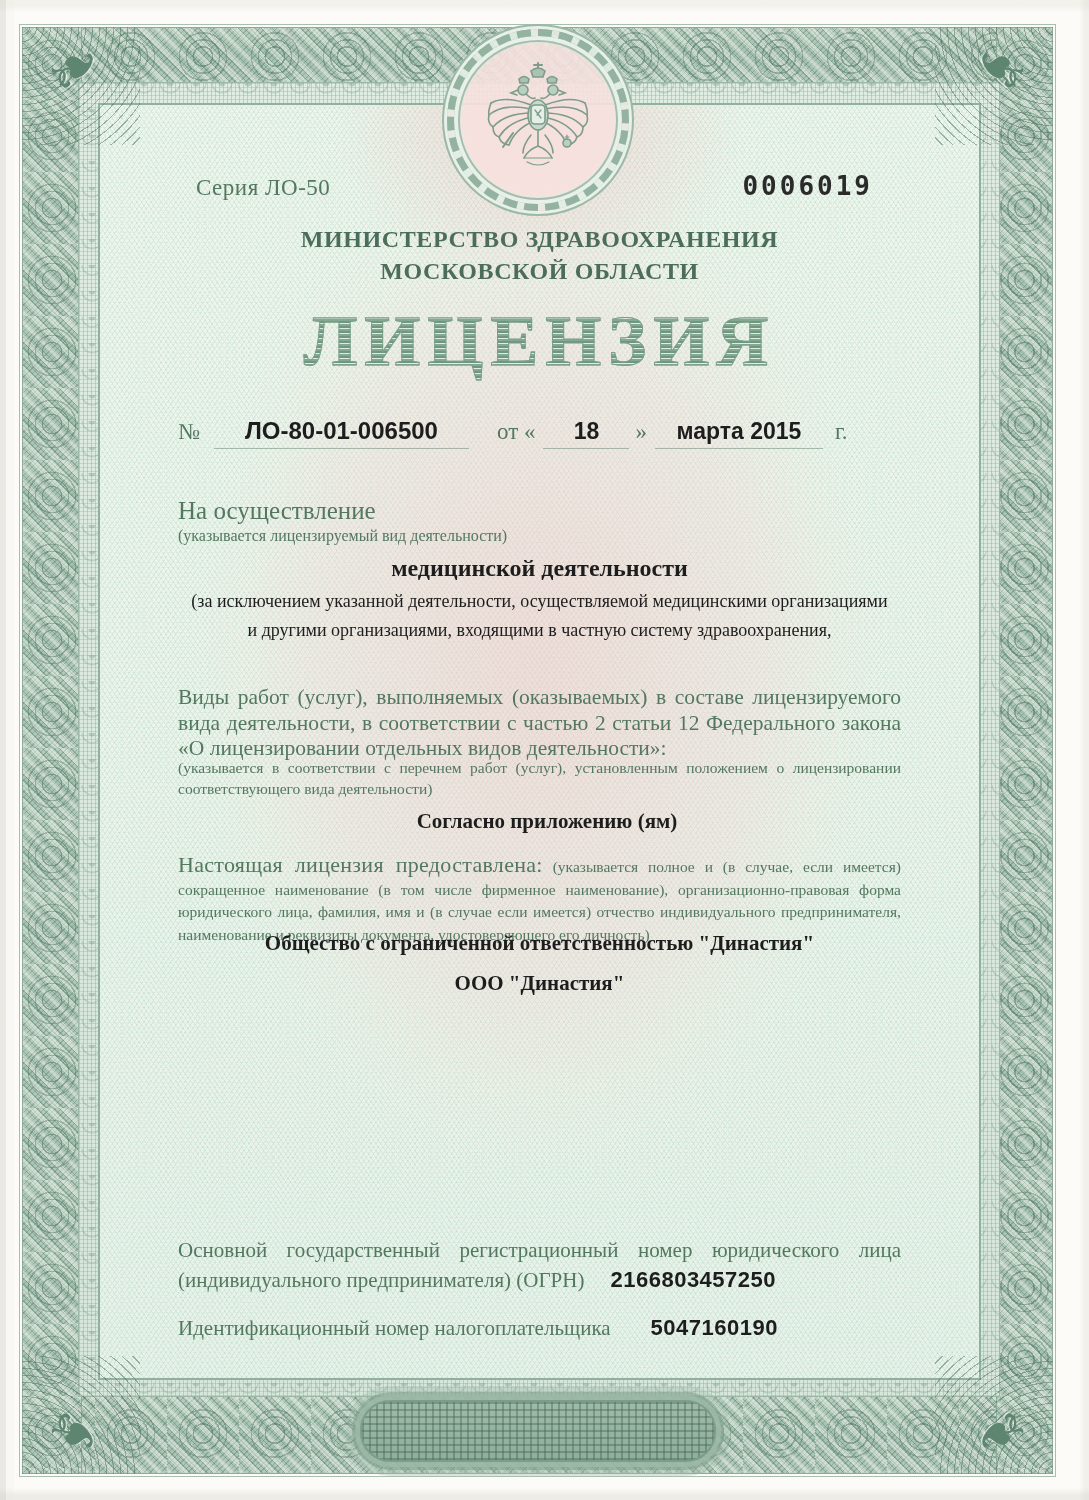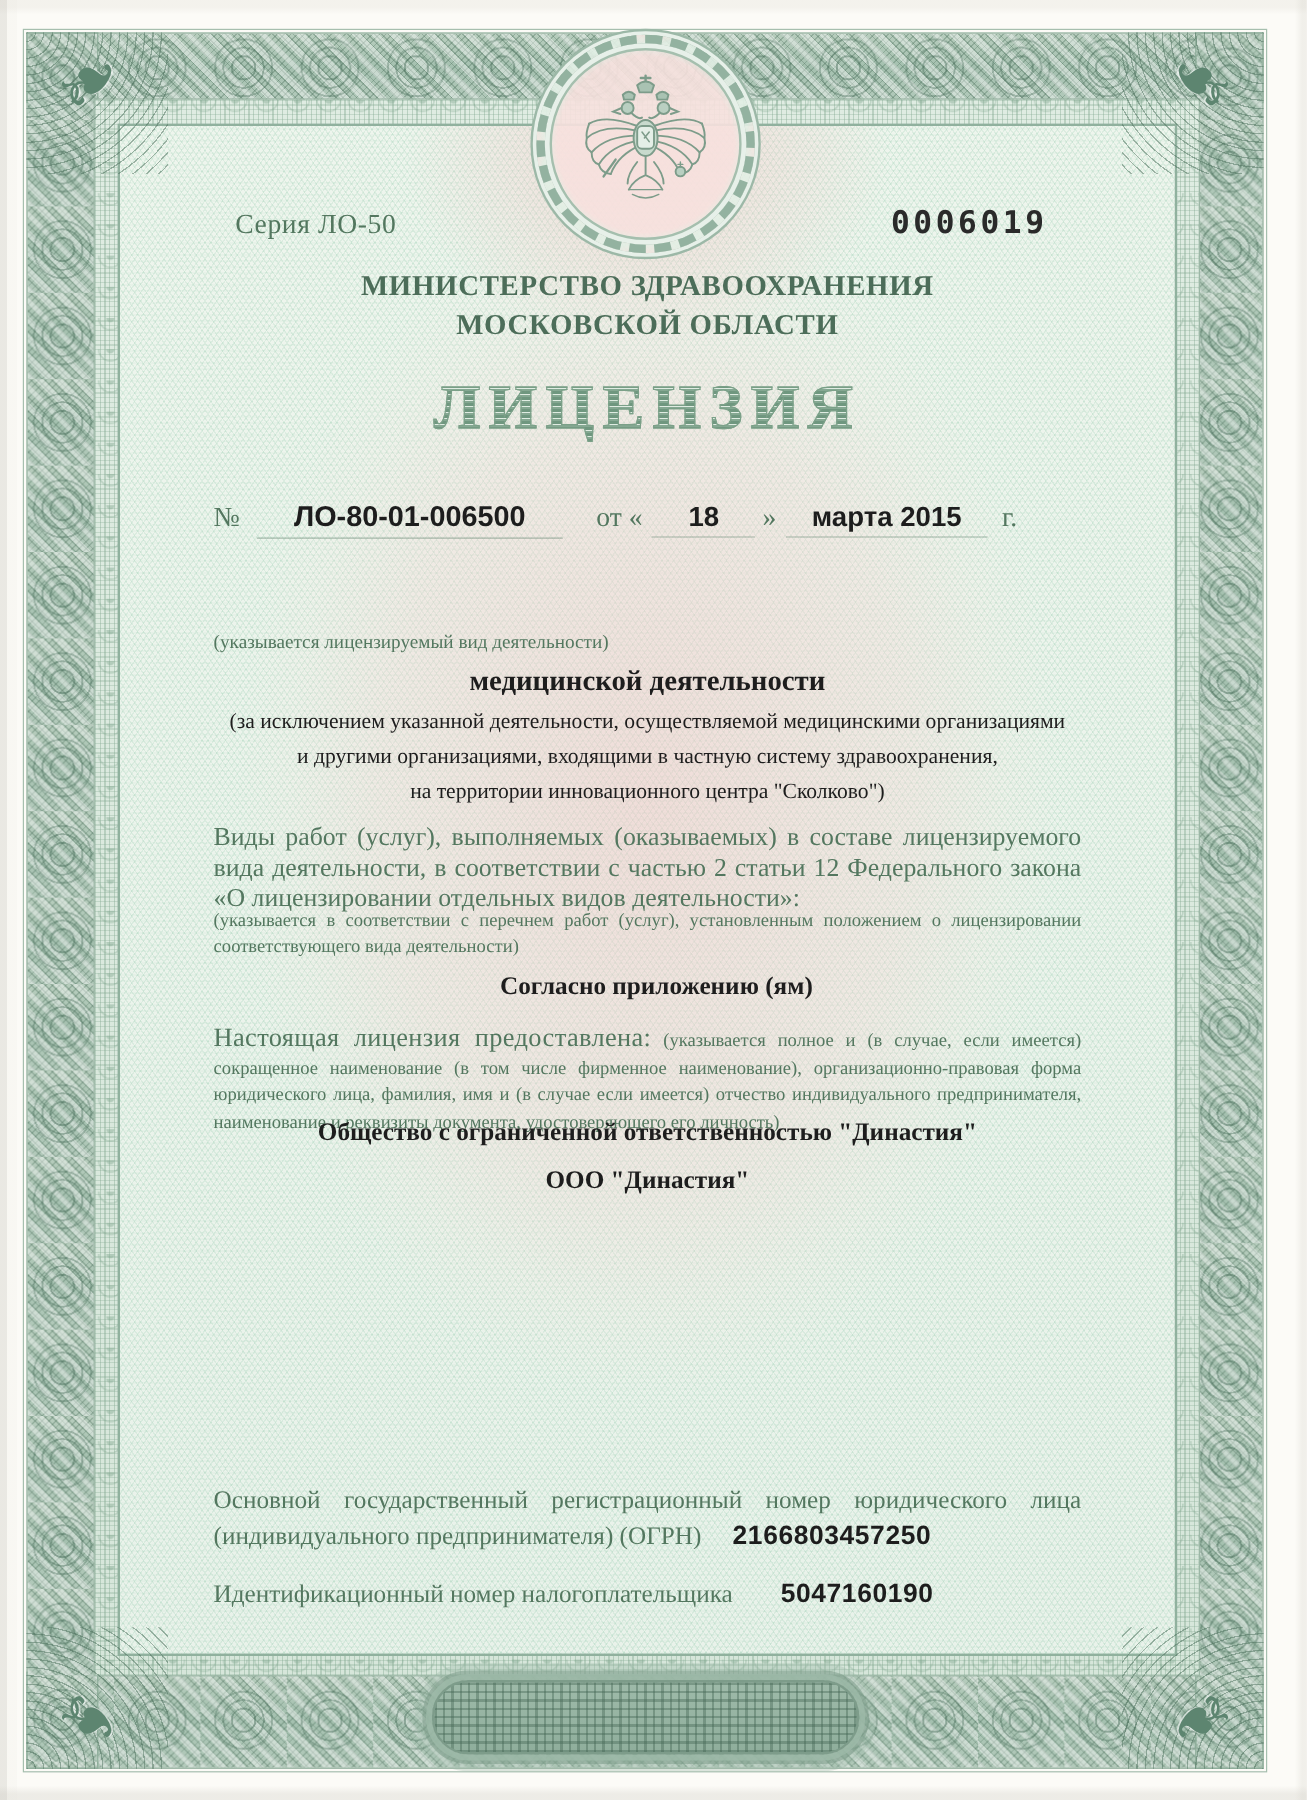--- a/index.html
+++ b/index.html
@@ -122,21 +122,21 @@
   .series-label{font-size:23px;letter-spacing:.5px;margin-left:18px;}
   .serial-number{
     font-family:"DejaVu Sans Mono","Liberation Mono",monospace;
     font-size:26px;font-weight:600;color:#2a2a2a;letter-spacing:3px;margin-right:28px;padding-left:44px;
   }
 
   .ministry{top:118px;font-weight:bold;font-size:24px;line-height:32px;letter-spacing:.6px;}
 
   .doc-title{
     top:196px;text-align:center;
-    font-weight:bold;font-size:52px;line-height:80px;letter-spacing:7px;
+    font-weight:bold;font-size:72px;line-height:80px;letter-spacing:7px;
     background:repeating-linear-gradient(180deg,#6f977f 0 2px,#dfece2 2px 3px,#85a892 3px 5px);
     -webkit-background-clip:text;background-clip:text;color:transparent;
     -webkit-text-stroke:1px #7ba088;
     text-shadow:none;
   }
 
   .num-line{top:312px;display:flex;align-items:baseline;font-size:23px;}
   .blank{border-bottom:1px solid rgba(110,140,120,.55);text-align:center;font-family:"Liberation Sans",sans-serif;font-weight:bold;color:#1d1d1d;padding-bottom:3px;}
   .blank-number{width:255px;margin-left:14px;font-size:24px;}
   .blank-day{width:86px;margin-left:8px;font-size:23px;}
@@ -245,28 +245,28 @@
       <div class="abs num-line green">
         <span class="lbl">№</span>
         <span class="blank blank-number">ЛО-80-01-006500</span>
         <span class="lbl" style="margin-left:28px">от «</span>
         <span class="blank blank-day">18</span>
         <span class="lbl" style="margin-left:6px">»</span>
         <span class="blank blank-month">марта 2015</span>
         <span class="lbl" style="margin-left:12px">г.</span>
       </div>
 
+      <div class="abs na-osu green">На осуществление</div>
       <div class="abs na-osu-note green">(указывается лицензируемый вид деятельности)</div>
 
       <div class="abs activity-name sans black center">медицинской деятельности</div>
 
       <div class="abs exception sans black center">
         <div>(за исключением указанной деятельности, осуществляемой медицинскими организациями</div>
         <div>и другими организациями, входящими в частную систему здравоохранения,</div>
-        <div>на территории инновационного центра "Сколково")</div>
       </div>
 
       <div class="abs works green just">Виды работ (услуг), выполняемых (оказываемых) в составе лицензируемого вида деятельности, в соответствии с частью 2 статьи 12 Федерального закона «О лицензировании отдельных видов деятельности»:</div>
       <div class="abs works-note green just">(указывается в соответствии с перечнем работ (услуг), установленным положением о лицензировании соответствующего вида деятельности)</div>
       <div class="abs works-value sans black center">Согласно приложению (ям)</div>
 
       <div class="abs grantee green just">
         <span class="lead">Настоящая лицензия предоставлена:</span><span> (указывается полное и (в случае, если имеется) сокращенное наименование (в том числе фирменное наименование), организационно-правовая форма юридического лица, фамилия, имя и  (в случае если имеется) отчество индивидуального предпринимателя, наименование и реквизиты документа,  удостоверяющего его личность)</span>
       </div>
 

